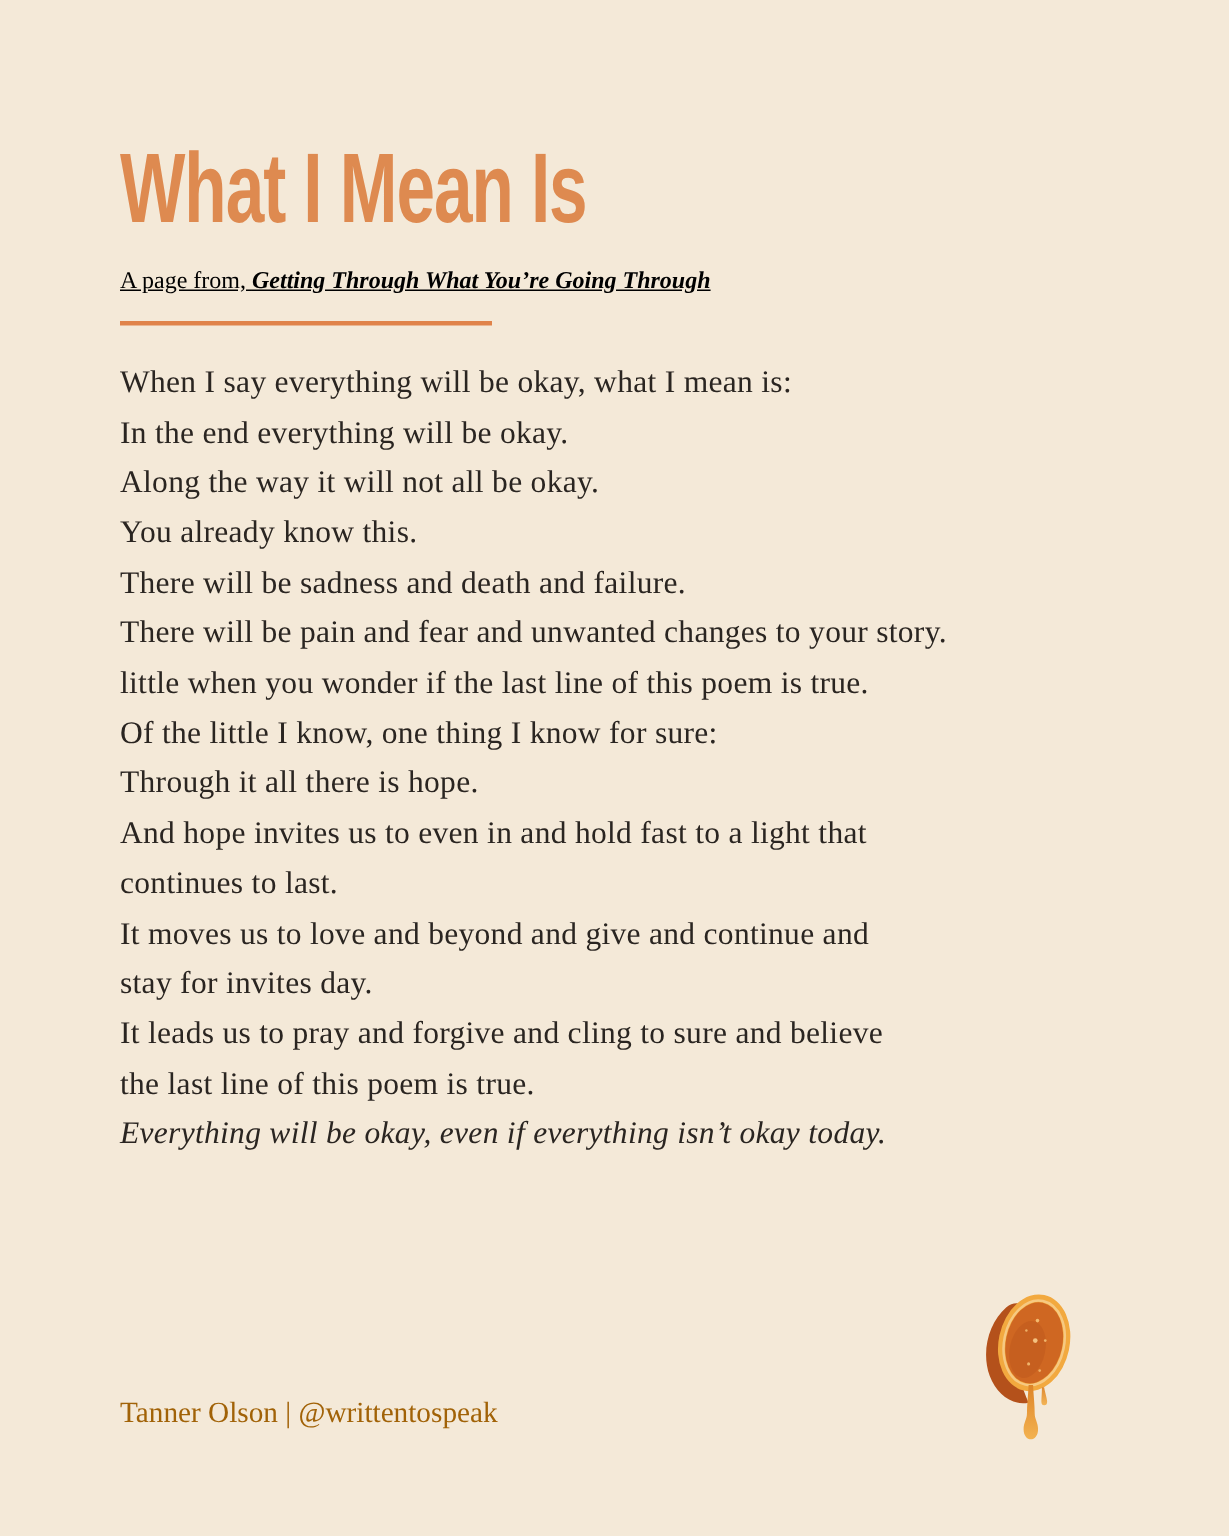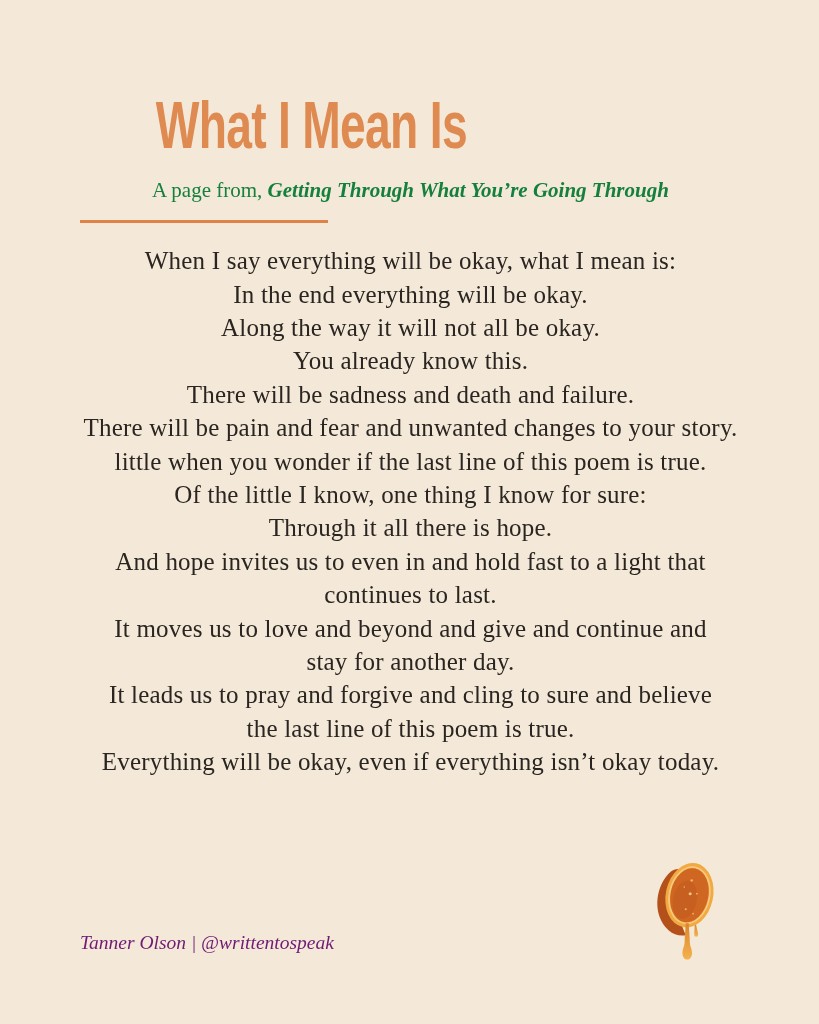--- a/index.html
+++ b/index.html
@@ -11,76 +11,76 @@
     position: relative;
     width: 819px;
     height: 1024px;
     background: #f4e9d8;
     overflow: hidden;
     font-family: "Liberation Serif", serif;
     color: #2a2521;
   }
   .content {
     padding: 0 78px 0 80px;
-    text-align: center;
   }
   .title-wrap {
     margin-top: 92px;
     height: 58px;
   }
   h1.title {
     margin: 0;
     font-family: "Liberation Sans", sans-serif;
     font-weight: 700;
     font-size: 66px;
     line-height: 1;
     letter-spacing: -1px;
     color: #de8a50;
     transform: scale(0.70, 1.0);
     transform-origin: left top;
     white-space: nowrap;
   }
   .subtitle {
     margin: 28px 0 0 0;
-    font-size: 21px;
+    font-size: 16px;
     line-height: 1.2;
-    color: #15803d;
+    color: #000000;
     white-space: nowrap;
+    text-decoration: underline;
   }
   .subtitle .book {
     font-weight: 700;
     font-style: italic;
   }
   .divider {
     margin-top: 17px;
     width: 248px;
     height: 3px;
     background: #e0834a;
     border: none;
   }
   .poem {
     margin-top: 21px;
   }
   .poem p.line {
     margin: 0;
-    font-size: 25px;
+    font-size: 21px;
     line-height: 33.4px;
     letter-spacing: 0.2px;
     white-space: nowrap;
   }
   .poem p.italic {
+    font-style: italic;
   }
   .footer {
     position: absolute;
     left: 80px;
     top: 932px;
     font-size: 19.5px;
-    color: #701a75;
+    color: #a16207;
     white-space: nowrap;
-    font-style: italic;
   }
   .illustration {
     position: absolute;
     left: 648px;
     top: 850px;
     width: 74px;
     height: 120px;
   }
 </style>
 </head>
@@ -103,21 +103,21 @@
       <p class="line">Along the way it will not all be okay.</p>
       <p class="line">You already know this.</p>
       <p class="line">There will be sadness and death and failure.</p>
       <p class="line">There will be pain and fear and unwanted changes to your story.</p>
       <p class="line">little when you wonder if the last line of this poem is true.</p>
       <p class="line">Of the little I know, one thing I know for sure:</p>
       <p class="line">Through it all there is hope.</p>
       <p class="line">And hope invites us to even in and hold fast to a light that</p>
       <p class="line">continues to last.</p>
       <p class="line">It moves us to love and beyond and give and continue and</p>
-      <p class="line">stay for another day.</p>
+      <p class="line">stay for invites day.</p>
       <p class="line">It leads us to pray and forgive and cling to sure and believe</p>
       <p class="line">the last line of this poem is true.</p>
       <p class="line italic">Everything will be okay, even if everything isn’t okay today.</p>
     </div>
   </div>
 
   <div class="illustration">
     <svg viewBox="0 0 100 160" width="74" height="120" aria-hidden="true">
       <defs>
         <linearGradient id="dripGrad" x1="0" y1="0" x2="0" y2="1">

